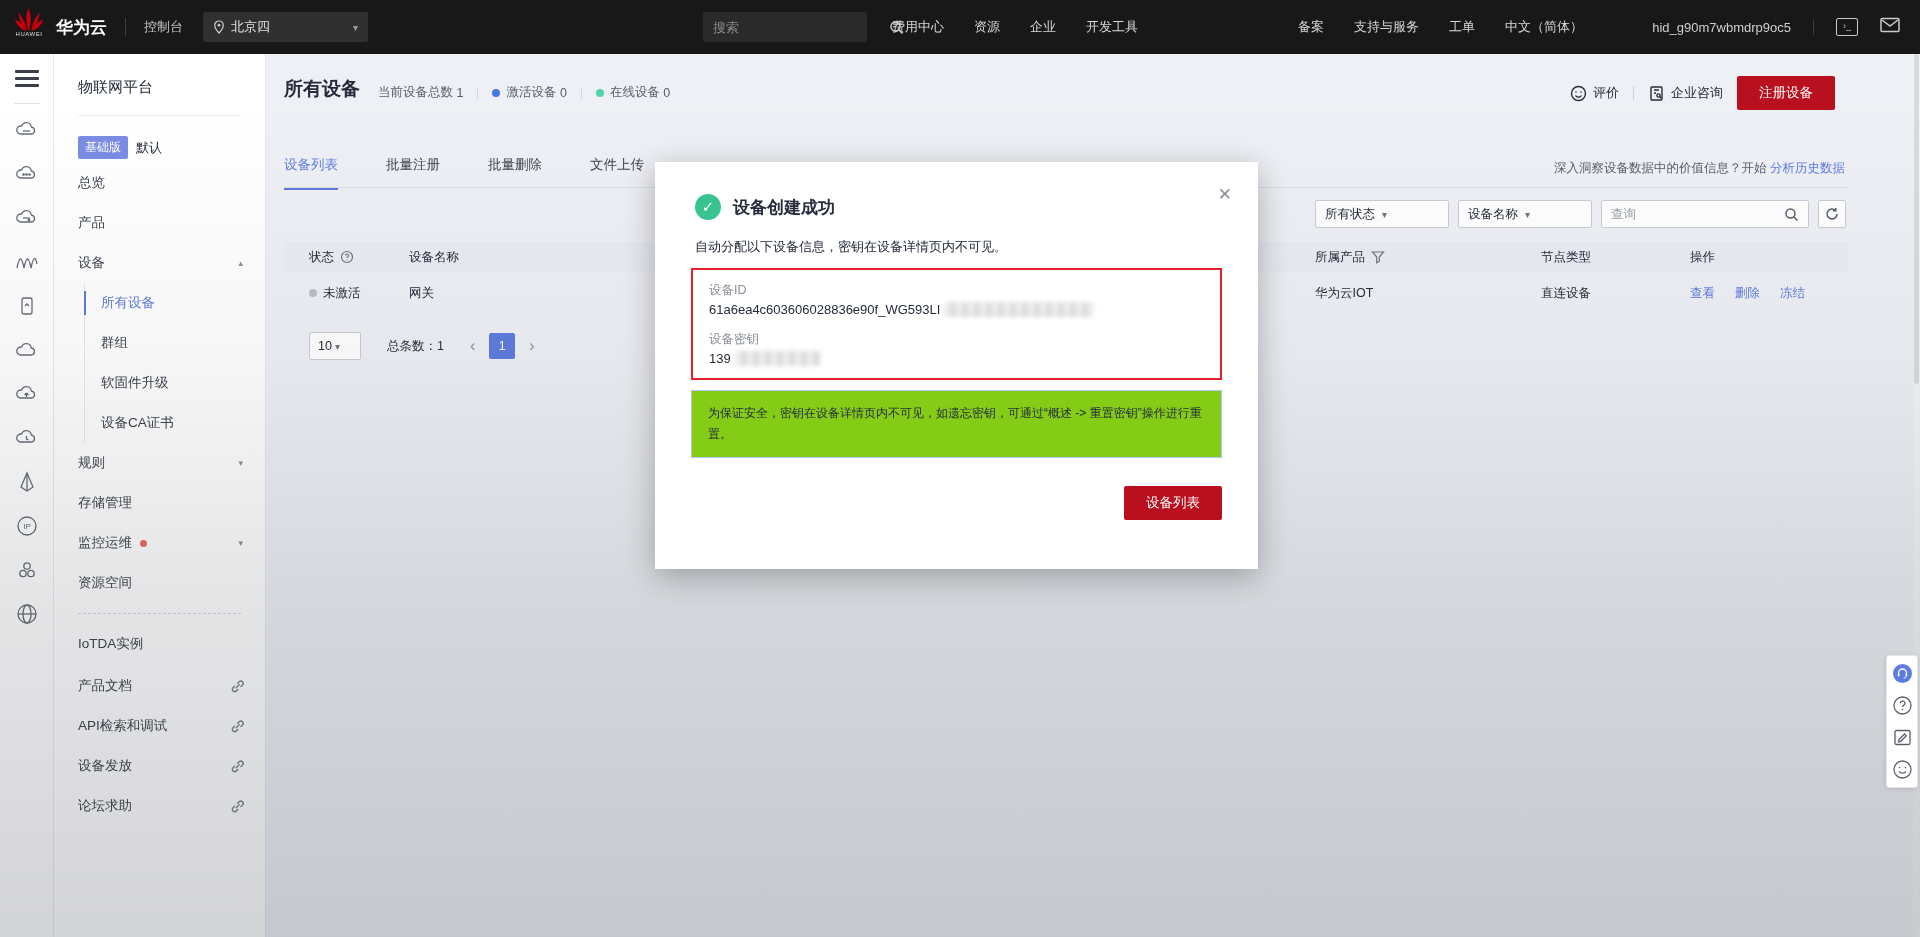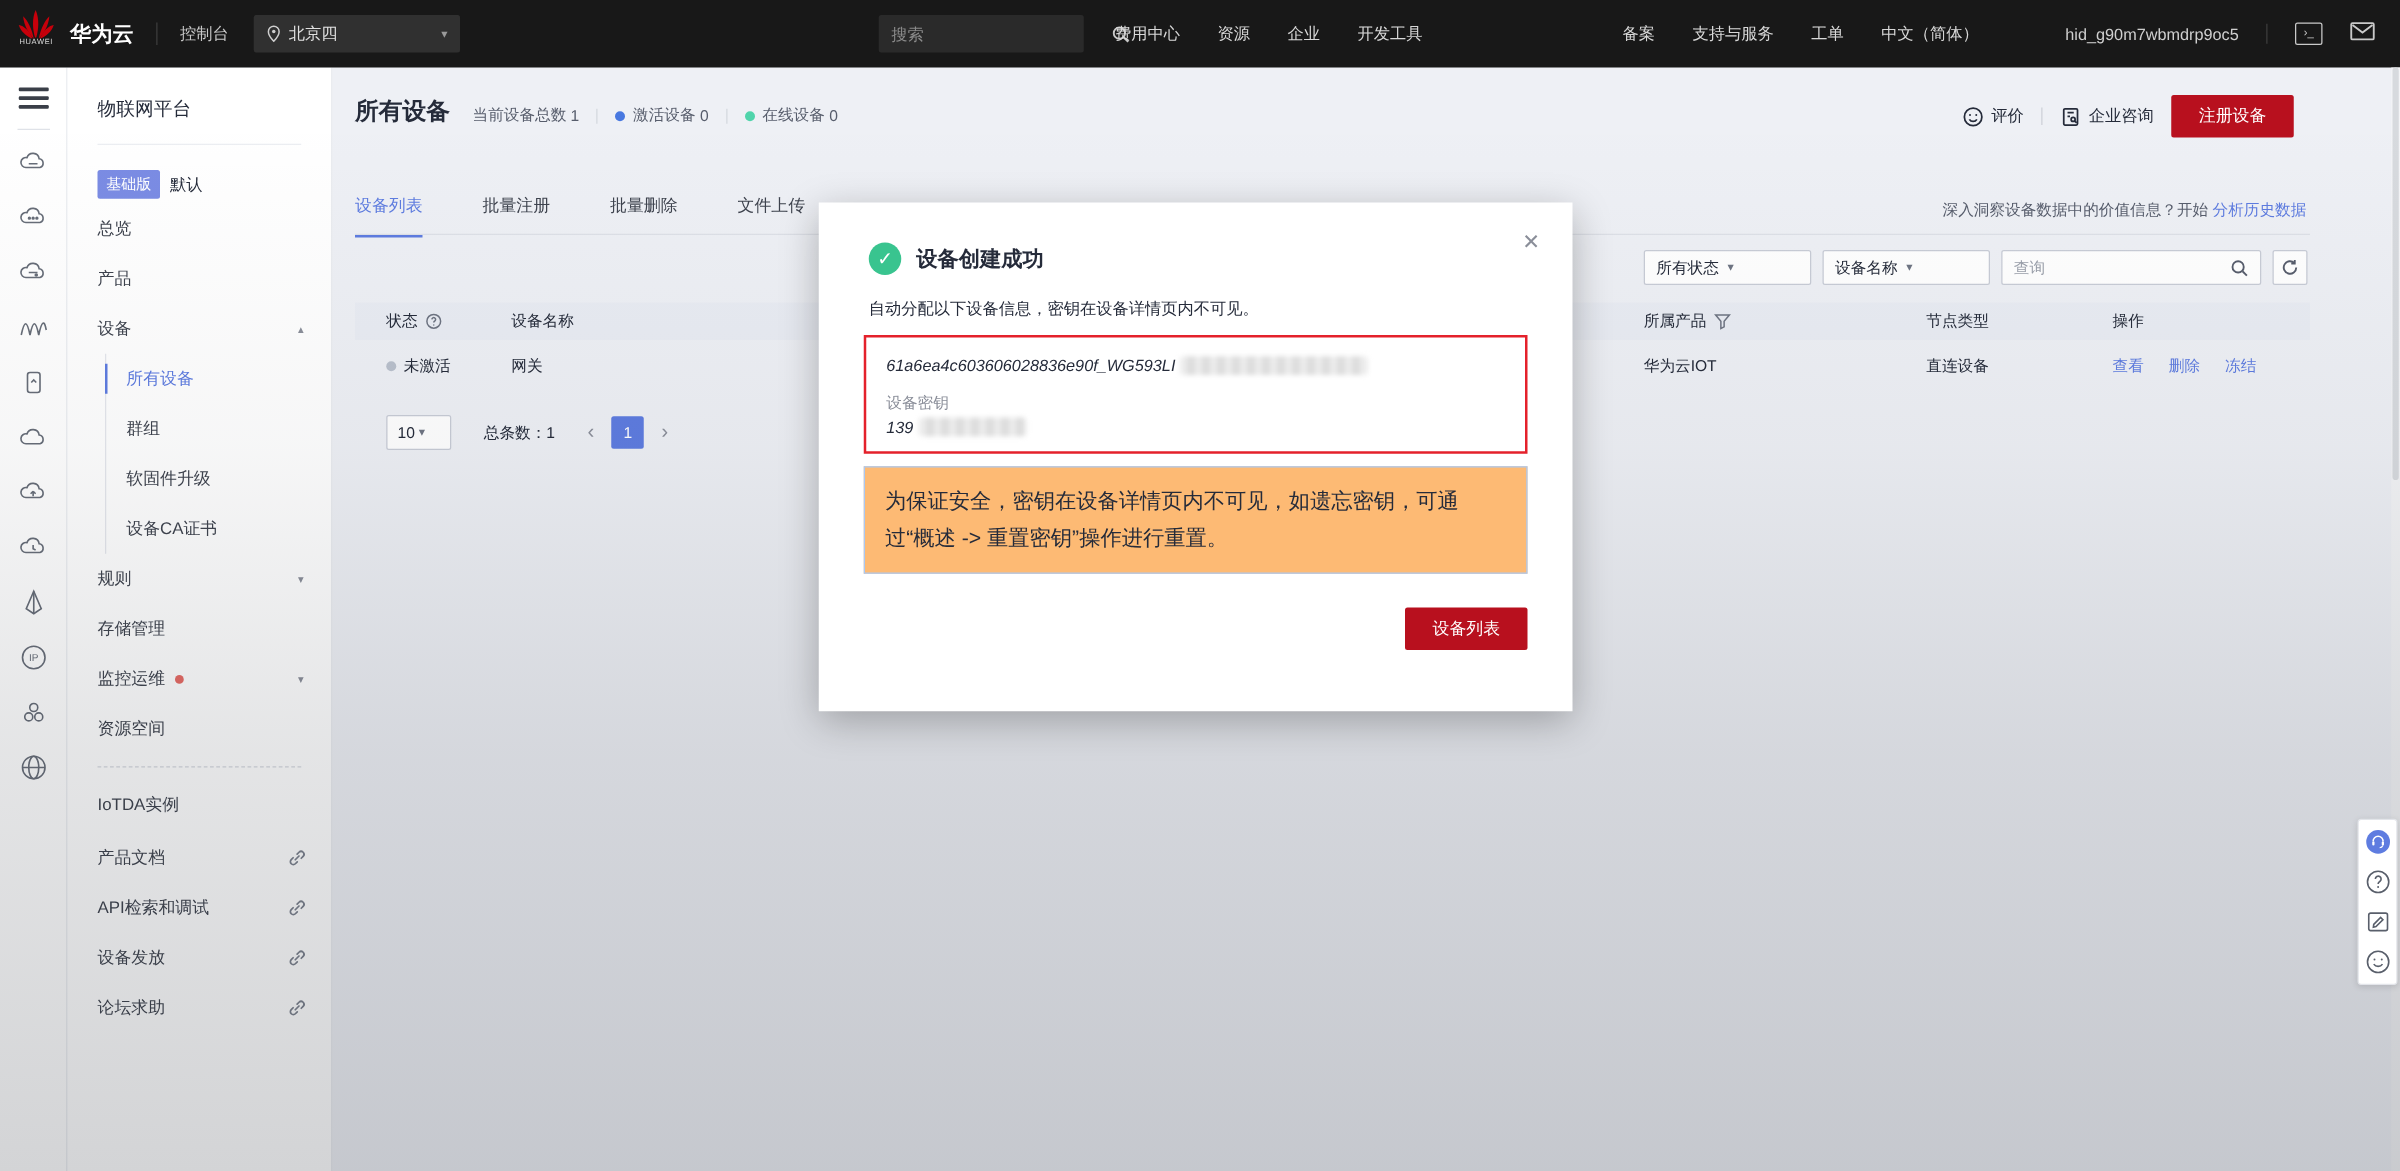--- a/index.html
+++ b/index.html
@@ -109,25 +109,25 @@
   .overlay { position:absolute; inset:0; z-index:40; pointer-events:none;
     background:linear-gradient(180deg, rgba(35,40,50,0) 10%, rgba(35,40,50,0.04) 38%, rgba(35,40,50,0.12) 64%, rgba(35,40,50,0.20) 100%); }
   .modal { position:absolute; left:655px; top:162px; width:603px; height:407px; background:#fff; z-index:100; box-shadow:0 8px 30px rgba(0,0,0,.28); }
   .m-close { position:absolute; right:26px; top:22px; font-size:17px; color:#8a8e99; cursor:pointer; }
   .m-head { display:flex; align-items:center; padding:32px 40px 0; gap:12px; }
   .m-check { width:26px; height:26px; border-radius:50%; background:#39c48f; color:#fff; font-size:15px; display:flex; align-items:center; justify-content:center; }
   .m-title { font-size:17px; font-weight:bold; color:#252b3a;font-family:Liberation Mono, monospace; }
   .m-desc { padding:18px 40px 0; font-size:13px; color:#252b3a; }
   .m-idbox { margin:12px 36px 0; border:2px solid #e4212b; padding:12px 16px; }
   .m-label { font-size:12.5px; color:#8a8e99; }
-  .m-value { font-size:13px; color:#252b3a; margin-top:3px; display:flex; align-items:center;font-style:italic; }
+  .m-value { font-size:13px; color:#252b3a; margin-top:3px; display:flex; align-items:center; }
   .m-gap { height:14px; }
   .redact { display:inline-block; height:15px; border-radius:3px; margin-left:4px;
     background:repeating-linear-gradient(90deg,#ececec 0 6px,#dcdcdc 6px 12px); filter:blur(2px); }
-  .m-notice { margin:10px 36px 0; background:#fdba74; border:1px solid #abc9f2; padding:12px 16px; font-size:17px; color:#252b3a; line-height:1.75; }
+  .m-notice { margin:10px 36px 0; background:#84cc16; border:1px solid #abc9f2; padding:12px 16px; font-size:12px; color:#252b3a; line-height:1.75; }
   .m-foot { position:absolute; right:36px; top:324px; }
 
   
   .dock { position:absolute; right:2px; top:655px; width:32px; z-index:110; background:#fff; border:1px solid #e3e5ea; border-radius:3px; box-shadow:0 1px 5px rgba(0,0,0,.12); display:flex; flex-direction:column; align-items:center; padding:7px 0; gap:11px; }
   .dock-ic { width:21px; height:21px; color:#595f6b; cursor:pointer; }
   .dock-ic svg { width:21px; height:21px; }
   .scrollbar { position:absolute; right:0; top:54px; bottom:0; width:7px; background:#f3f4f6; z-index:35; }
   .scroll-thumb { position:absolute; top:0; left:1px; width:5px; height:330px; background:#d7dade; border-radius:3px; }
 </style>
 </head>
@@ -471,20 +471,21 @@
   <div class="overlay"></div>
 
   <section class="modal">
     <span class="m-close">✕</span>
     <div class="m-head">
       <span class="m-check">✓</span>
       <span class="m-title">设备创建成功</span>
     </div>
     <p class="m-desc">自动分配以下设备信息，密钥在设备详情页内不可见。</p>
     <div class="m-idbox">
+      <div class="m-label">设备ID</div>
       <div class="m-value">
           <span>61a6ea4c603606028836e90f_WG593LI</span>
         <span class="redact" style="width:150px"></span>
         </div>
       <div class="m-gap"></div>
       <div class="m-label">设备密钥</div>
       <div class="m-value">
           <span>139</span>
         <span class="redact" style="width:86px"></span>
         </div>

